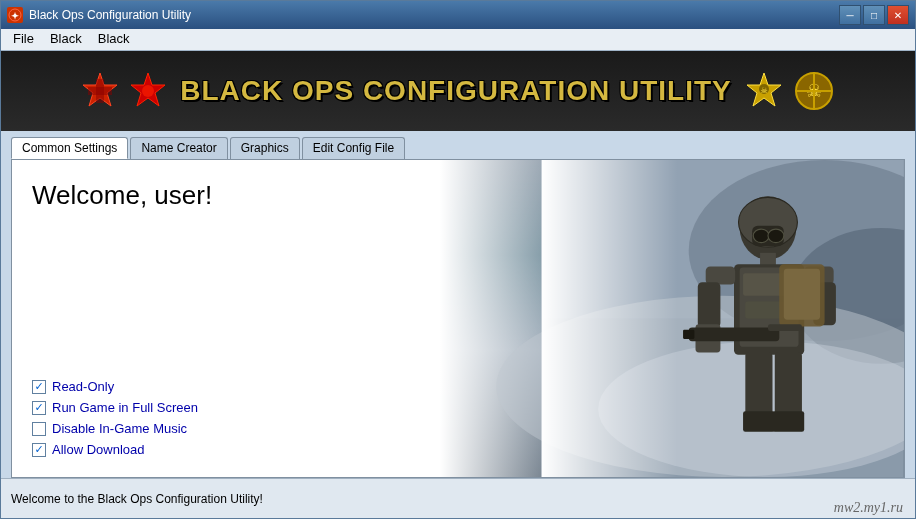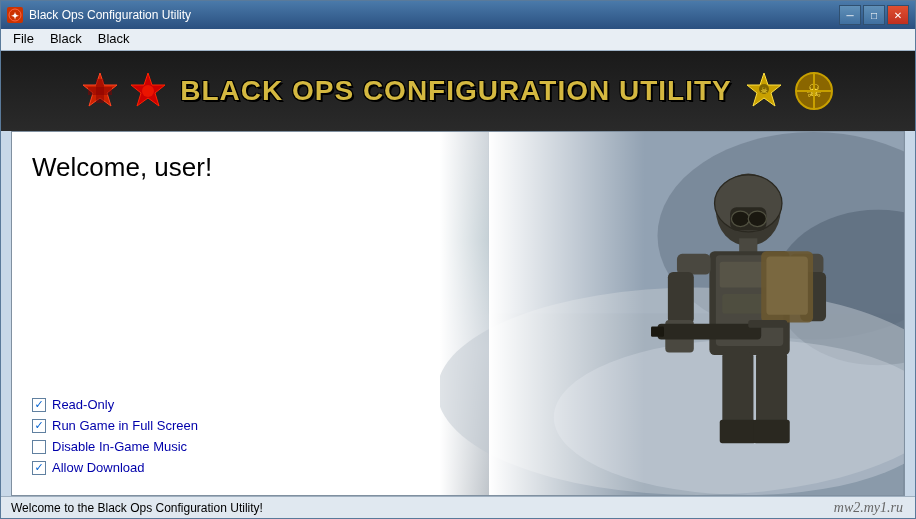--- a/index.html
+++ b/index.html
@@ -221,21 +221,21 @@
         #7a8a9a 0%,
         #5a7a8a 30%,
         #8a9aaa 60%,
         #4a5a6a 100%
       );
       overflow: hidden;
     }
 
     
     .status-bar {
-      height: 22px;
+      height: 40px;
       background: #e0e8f0;
       border-top: 1px solid #a0b0c0;
       display: flex;
       align-items: center;
       padding: 0 10px;
       font-size: 12px;
       color: #000;
       flex-shrink: 0;
       position: relative;
     }
@@ -329,20 +329,26 @@
 
       <svg width="44" height="40" viewBox="0 0 44 40">
         <circle cx="22" cy="20" r="18" fill="#8a6600" stroke="#c8a000" stroke-width="2"></circle>
         <text x="22" y="26" text-anchor="middle" fill="#ffe040" font-size="18">☠</text>
         <line x1="4" y1="20" x2="40" y2="20" stroke="#c8a000" stroke-width="2"></line>
         <line x1="22" y1="2" x2="22" y2="38" stroke="#c8a000" stroke-width="2"></line>
       </svg>
     </div>
   </div>
 
+  <div class="tab-bar">
+    <div class="tab active">Common Settings</div>
+    <div class="tab">Name Creator</div>
+    <div class="tab">Graphics</div>
+    <div class="tab">Edit Config File</div>
+  </div>
 
   <div class="content-area">
     <div class="content-panel">
       <div class="content-inner">
 
         <div class="bg-soldier">
 
           <svg style="position:absolute;right:0;top:0;width:100%;height:100%" viewBox="0 0 320 280" preserveAspectRatio="xMaxYMid meet" xmlns="http://www.w3.org/2000/svg">
 
             <rect width="320" height="280" fill="#8a9aaa"></rect>

